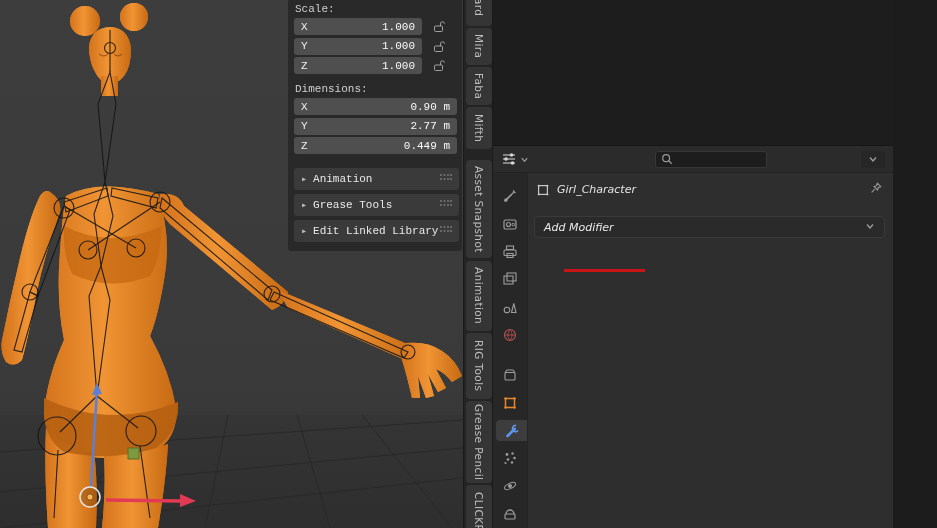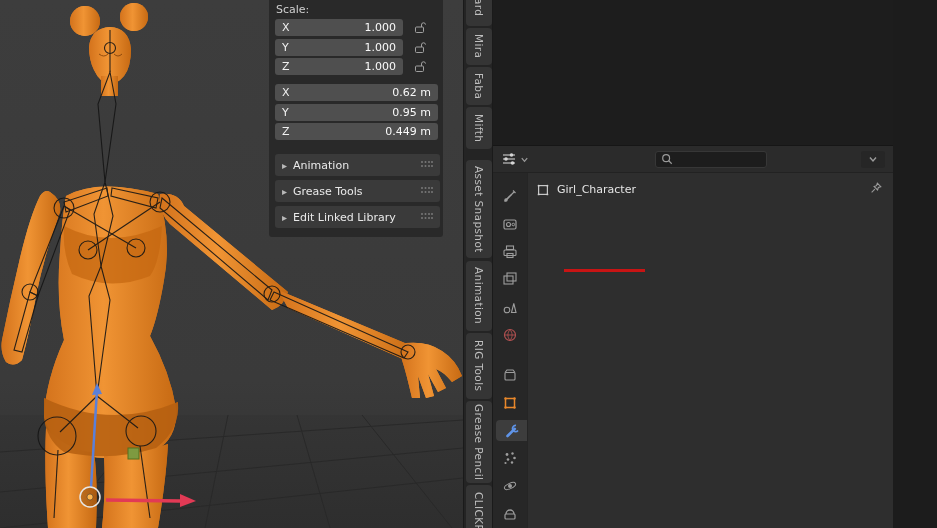--- a/index.html
+++ b/index.html
@@ -4,22 +4,22 @@
 <style>
   html,body{margin:0;padding:0;width:937px;height:528px;overflow:hidden;background:#1c1c1c;
     font-family:"DejaVu Sans","Liberation Sans",sans-serif;font-size:11px;color:#ddd;
     -webkit-font-smoothing:antialiased;}
   *{box-sizing:border-box;}
   
   .viewport{position:absolute;left:0;top:0;width:463px;height:528px;overflow:hidden;
     background:linear-gradient(#3d3d3d 0%,#3a3a3a 72%,#313131 100%);}
   .viewport svg.scene{position:absolute;left:0;top:0;}
   
-  .npanel{position:absolute;left:269px;top:0;width:174px;background:rgba(41,41,41,0.96);
-    padding:1px 3px 5px 6px;border-radius:0 0 3px 3px;}
+  .npanel{position:absolute;left:288px;top:0;width:174px;background:rgba(41,41,41,0.96);
+    padding:1px 3px 5px 6px;border-radius:0 0 3px 3px;font-family:Liberation Mono, monospace;}
   .seclabel{color:#cfcfcf;margin:2px 0 3px 1px;}
   .fieldrow{display:flex;align-items:center;height:17px;margin-bottom:2.5px;}
   .fieldbox{display:flex;justify-content:space-between;align-items:center;height:17px;
     background:#4f4f4f;border-radius:3px;padding:0 7px;color:#f1f1f1;}
   .fieldbox .fval{color:#fafafa;}
   .scalebox{width:128px;}
   .dimbox{width:163px;}
   .lock{margin-left:10px;display:flex;align-items:center;}
   .dimsblock{margin-top:9px;}
   .panelsblock{margin-top:14px;}
@@ -27,21 +27,21 @@
     margin-bottom:4px;padding:0 7px;color:#e9e9e9;}
   .panelheader .arrow{color:#b9b9b9;margin-right:6px;font-size:10px;}
   .panelheader .grip{margin-left:auto;opacity:.75;}
   
   .tabstrip{position:absolute;left:463px;top:0;width:30px;height:528px;background:#242424;
     border-left:1px solid #1a1a1a;border-right:1px solid #1a1a1a;}
   .vtab{position:absolute;left:2px;width:26px;background:#353535;border-radius:4px;
     color:#bfbfbf;font-size:10.5px;letter-spacing:.4px;display:flex;align-items:center;
     justify-content:center;writing-mode:vertical-rl;}
   
-  .right{position:absolute;left:493px;top:0;width:400px;height:528px;background:#fef9c3;}
+  .right{position:absolute;left:493px;top:0;width:400px;height:528px;background:#fef9c3;font-style:italic;}
   .emptytop{height:146px;background:#1d1d1d;border-bottom:1px solid #161616;}
   .pheader{height:27px;background:#2b2b2b;display:flex;align-items:center;padding:0 8px;
     border-bottom:1px solid #222;}
   .edbtn{display:flex;align-items:center;gap:3px;cursor:pointer;}
   .searchbox{margin-left:126px;width:112px;height:17px;background:#1d1d1d;border:1px solid #373737;
     border-radius:3px;display:flex;align-items:center;padding:0 5px;}
   .hdrdrop{margin-left:auto;width:24px;height:17px;background:#262626;border-radius:3px;
     display:flex;align-items:center;justify-content:center;}
   .pbody{display:flex;height:355px;}
   .ptabs{width:34px;background:#272727;padding-top:9px;display:flex;flex-direction:column;}
@@ -186,30 +186,31 @@
       </div>
       <span class="lock">
           <svg width="13" height="13" viewBox="0 0 13 13">
             <rect x="2.5" y="6" width="8" height="5.5" rx="1" stroke="#a0a0a0" fill="none"></rect>
             <path d="M8.5,6 V4 a2,2 0 0 1 4,-0.4" stroke="#a0a0a0" fill="none"></path>
           </svg>
         </span>
     </div>
 
     <div class="dimsblock">
+      <div class="seclabel">Dimensions:</div>
       <div class="fieldrow">
           <div class="fieldbox dimbox">
         <span>X</span>
-        <span class="fval">0.62 m</span>
+        <span class="fval">0.90 m</span>
           </div>
         </div>
       <div class="fieldrow">
           <div class="fieldbox dimbox">
         <span>Y</span>
-        <span class="fval">0.95 m</span>
+        <span class="fval">2.77 m</span>
           </div>
         </div>
       <div class="fieldrow">
           <div class="fieldbox dimbox">
         <span>Z</span>
         <span class="fval">0.449 m</span>
           </div>
         </div>
     </div>
 
@@ -431,17 +432,25 @@
           </svg>
         <span>Girl_Character</span>
         <span class="pin">
           <svg width="14" height="14" viewBox="0 0 16 16">
               <path d="M9.5,2.5 L13.5,6.5 L10.7,7.4 L9.8,10.2 L5.8,6.2 L8.6,5.3 Z" stroke="#9a9a9a" fill="none" stroke-width="1.2"></path>
               <path d="M6.7,9.3 L3,13" stroke="#9a9a9a" stroke-width="1.2"></path>
             </svg>
         </span>
       </div>
 
+      <div class="addmod">
+        <span>Add Modifier</span>
+        <span class="chev">
+          <svg width="10" height="10" viewBox="0 0 10 10">
+              <path d="M2,3.5 L5,7 L8,3.5" stroke="#9a9a9a" fill="none" stroke-width="1.4"></path>
+            </svg>
+        </span>
+      </div>
 
       <div class="redline" style="background: rgb(200, 20, 20);"></div>
     </div>
   </div>
 </div>
 
 </body></html>

